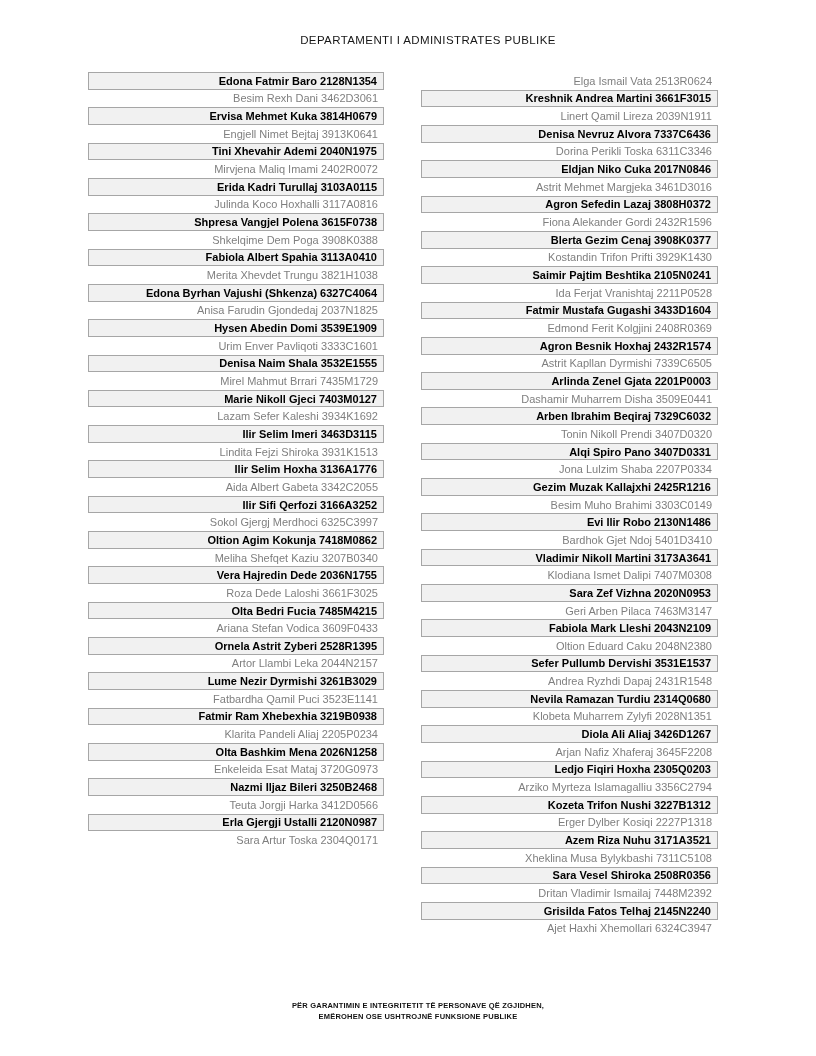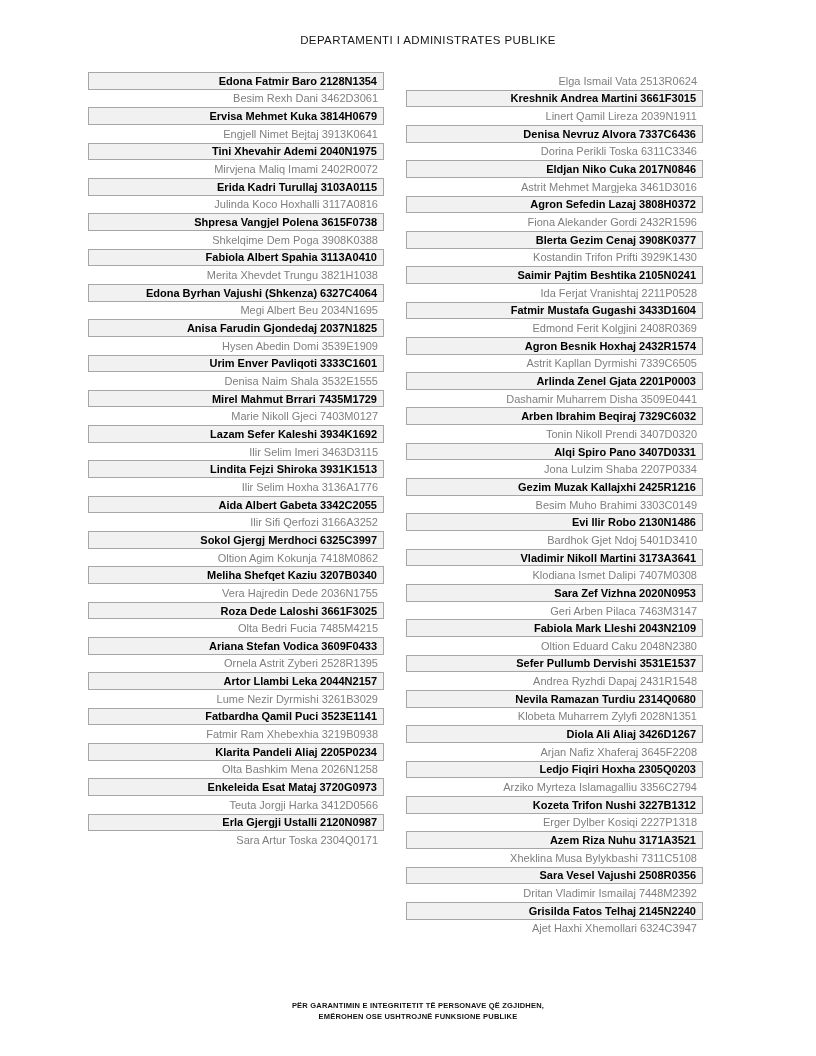--- a/index.html
+++ b/index.html
@@ -17,21 +17,21 @@
     font-size: 11.5px;
     letter-spacing: 0.4px;
     color: #171717;
     white-space: nowrap;
   }
   .columns {
     position: absolute;
     top: 72px; left: 88px;
     width: 634px;
     display: flex;
-    gap: 22px;
+    gap: 37px;
   }
   .col { display: flex; flex-direction: column; }
   .col-left  { width: 296px; }
   .col-right { width: 297px; }
   .row {
     height: 17.66px;
     box-sizing: border-box;
     display: flex;
     align-items: center;
     justify-content: flex-end;
@@ -72,21 +72,20 @@
       <div class="row">Engjell Nimet Bejtaj 3913K0641</div>
       <div class="row">Tini Xhevahir Ademi 2040N1975</div>
       <div class="row">Mirvjena Maliq Imami 2402R0072</div>
       <div class="row">Erida Kadri Turullaj 3103A0115</div>
       <div class="row">Julinda Koco Hoxhalli 3117A0816</div>
       <div class="row">Shpresa Vangjel Polena 3615F0738</div>
       <div class="row">Shkelqime Dem Poga 3908K0388</div>
       <div class="row">Fabiola Albert Spahia 3113A0410</div>
       <div class="row">Merita Xhevdet Trungu 3821H1038</div>
       <div class="row">Edona Byrhan Vajushi (Shkenza) 6327C4064</div>
-      <div class="row">Megi Albert Beu 2034N1695</div>
       <div class="row">Anisa Farudin Gjondedaj 2037N1825</div>
       <div class="row">Hysen Abedin Domi 3539E1909</div>
       <div class="row">Urim Enver Pavliqoti 3333C1601</div>
       <div class="row">Denisa Naim Shala 3532E1555</div>
       <div class="row">Mirel Mahmut Brrari 7435M1729</div>
       <div class="row">Marie Nikoll Gjeci 7403M0127</div>
       <div class="row">Lazam Sefer Kaleshi 3934K1692</div>
       <div class="row">Ilir Selim Imeri 3463D3115</div>
       <div class="row">Lindita Fejzi Shiroka 3931K1513</div>
       <div class="row">Ilir Selim Hoxha 3136A1776</div>
@@ -100,20 +99,21 @@
       <div class="row">Olta Bedri Fucia 7485M4215</div>
       <div class="row">Ariana Stefan Vodica 3609F0433</div>
       <div class="row">Ornela Astrit Zyberi 2528R1395</div>
       <div class="row">Artor Llambi Leka 2044N2157</div>
       <div class="row">Lume Nezir Dyrmishi 3261B3029</div>
       <div class="row">Fatbardha Qamil Puci 3523E1141</div>
       <div class="row">Fatmir Ram Xhebexhia 3219B0938</div>
       <div class="row">Klarita Pandeli Aliaj 2205P0234</div>
       <div class="row">Olta Bashkim Mena 2026N1258</div>
       <div class="row">Enkeleida Esat Mataj 3720G0973</div>
+      <div class="row">Nazmi Iljaz Bileri 3250B2468</div>
       <div class="row">Teuta Jorgji Harka 3412D0566</div>
       <div class="row">Erla Gjergji Ustalli 2120N0987</div>
       <div class="row">Sara Artur Toska 2304Q0171</div>
     </div>
   <div class="col col-right">
       <div class="row">Elga Ismail Vata 2513R0624</div>
       <div class="row">Kreshnik Andrea Martini 3661F3015</div>
       <div class="row">Linert Qamil Lireza 2039N1911</div>
       <div class="row">Denisa Nevruz Alvora 7337C6436</div>
       <div class="row">Dorina Perikli Toska 6311C3346</div>
@@ -150,21 +150,21 @@
       <div class="row">Nevila Ramazan Turdiu 2314Q0680</div>
       <div class="row">Klobeta Muharrem Zylyfi 2028N1351</div>
       <div class="row">Diola Ali Aliaj 3426D1267</div>
       <div class="row">Arjan Nafiz Xhaferaj 3645F2208</div>
       <div class="row">Ledjo Fiqiri Hoxha 2305Q0203</div>
       <div class="row">Arziko Myrteza Islamagalliu 3356C2794</div>
       <div class="row">Kozeta Trifon Nushi 3227B1312</div>
       <div class="row">Erger Dylber Kosiqi 2227P1318</div>
       <div class="row">Azem Riza Nuhu 3171A3521</div>
       <div class="row">Xheklina Musa Bylykbashi 7311C5108</div>
-      <div class="row">Sara Vesel Vajushi 2508R0356</div>
+      <div class="row">Sara Vesel Shiroka 2508R0356</div>
       <div class="row">Dritan Vladimir Ismailaj 7448M2392</div>
       <div class="row">Grisilda Fatos Telhaj 2145N2240</div>
       <div class="row">Ajet Haxhi Xhemollari 6324C3947</div>
     </div>
 </div>
 
 <div class="page-footer">
   <div>PËR GARANTIMIN E INTEGRITETIT TË PERSONAVE QË ZGJIDHEN,</div>
   <div>EMËROHEN OSE USHTROJNË FUNKSIONE PUBLIKE</div>
 </div>

